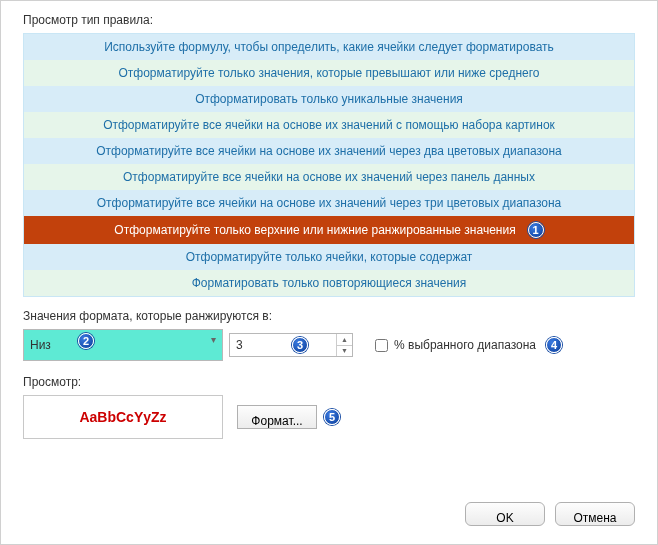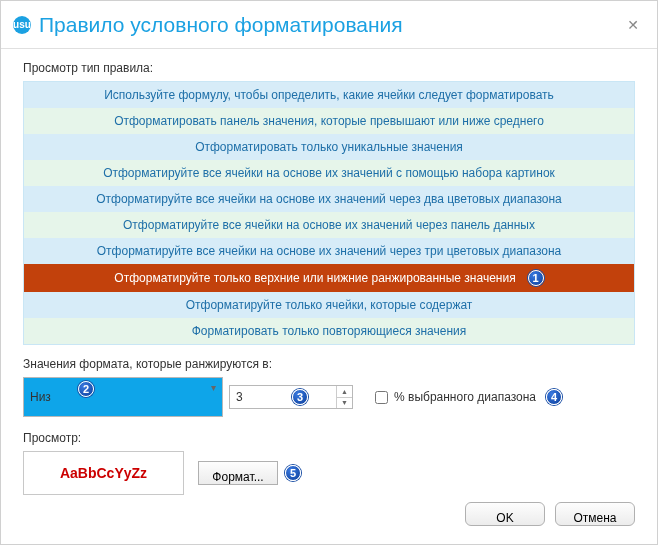--- a/index.html
+++ b/index.html
@@ -76,23 +76,23 @@
   }
   .controls-row {
     display: flex;
     align-items: center;
     gap: 6px;
     margin-top: 6px;
   }
   .combo {
     position: relative;
     width: 200px;
-    height: 40px;
+    height: 32px;
     border: 1px solid #b8b8b8;
-    background: #0ea5e9;
+    background: #5eead4;
     display: flex;
     align-items: center;
     padding: 0 20px 0 6px;
     font-size: 12px;
   }
   .combo::after {
     content: "▾";
     position: absolute;
     right: 6px;
     top: 4px;
@@ -134,21 +134,21 @@
   .preview-row {
     margin-top: 14px;
   }
   .preview-block {
     display: flex;
     align-items: flex-start;
     gap: 14px;
     margin-top: 4px;
   }
   .preview-box {
-    width: 161px;
+    width: 200px;
     height: 44px;
     border: 1px solid #c8c8c8;
     display: flex;
     align-items: center;
     justify-content: center;
     font-family: Tahoma, sans-serif;
     font-weight: bold;
     font-size: 14px;
     color: #cc0000;
     background: #fff;
@@ -190,33 +190,28 @@
   }
   .badge-abs {
     position: absolute;
   }
 </style>
 </head>
 <body>
 
 <div class="dialog">
 
-  <div class="titlebar">
-    <div class="app-icon">usu</div>
-    <div class="title">Правило условного форматирования</div>
-    <div class="close-x">✕</div>
-  </div>
 
   <div class="body">
 
     <div class="section-label">Просмотр тип правила:</div>
 
     <div class="rule-list" id="rule-list">
         <div class="rule-item zeb0"><span class="rule-text">Используйте формулу, чтобы определить, какие ячейки следует форматировать</span></div>
-        <div class="rule-item zeb1"><span class="rule-text">Отформатировать панель значения, которые превышают или ниже среднего</span></div>
+        <div class="rule-item zeb1"><span class="rule-text">Отформатируйте только значения, которые превышают или ниже среднего</span></div>
         <div class="rule-item zeb0"><span class="rule-text">Отформатировать только уникальные значения</span></div>
         <div class="rule-item zeb1"><span class="rule-text">Отформатируйте все ячейки на основе их значений с помощью набора картинок</span></div>
         <div class="rule-item zeb0"><span class="rule-text">Отформатируйте все ячейки на основе их значений через два цветовых диапазона</span></div>
         <div class="rule-item zeb1"><span class="rule-text">Отформатируйте все ячейки на основе их значений через панель данных</span></div>
         <div class="rule-item zeb0"><span class="rule-text">Отформатируйте все ячейки на основе их значений через три цветовых диапазона</span></div>
         <div class="rule-item selected"><span class="rule-text">Отформатируйте только верхние или нижние ранжированные значения</span><span class="badge" style="margin-left: 12px;">1</span></div>
         <div class="rule-item zeb0"><span class="rule-text">Отформатируйте только ячейки, которые содержат</span></div>
         <div class="rule-item zeb1"><span class="rule-text">Форматировать только повторяющиеся значения</span></div>
       </div>
 

